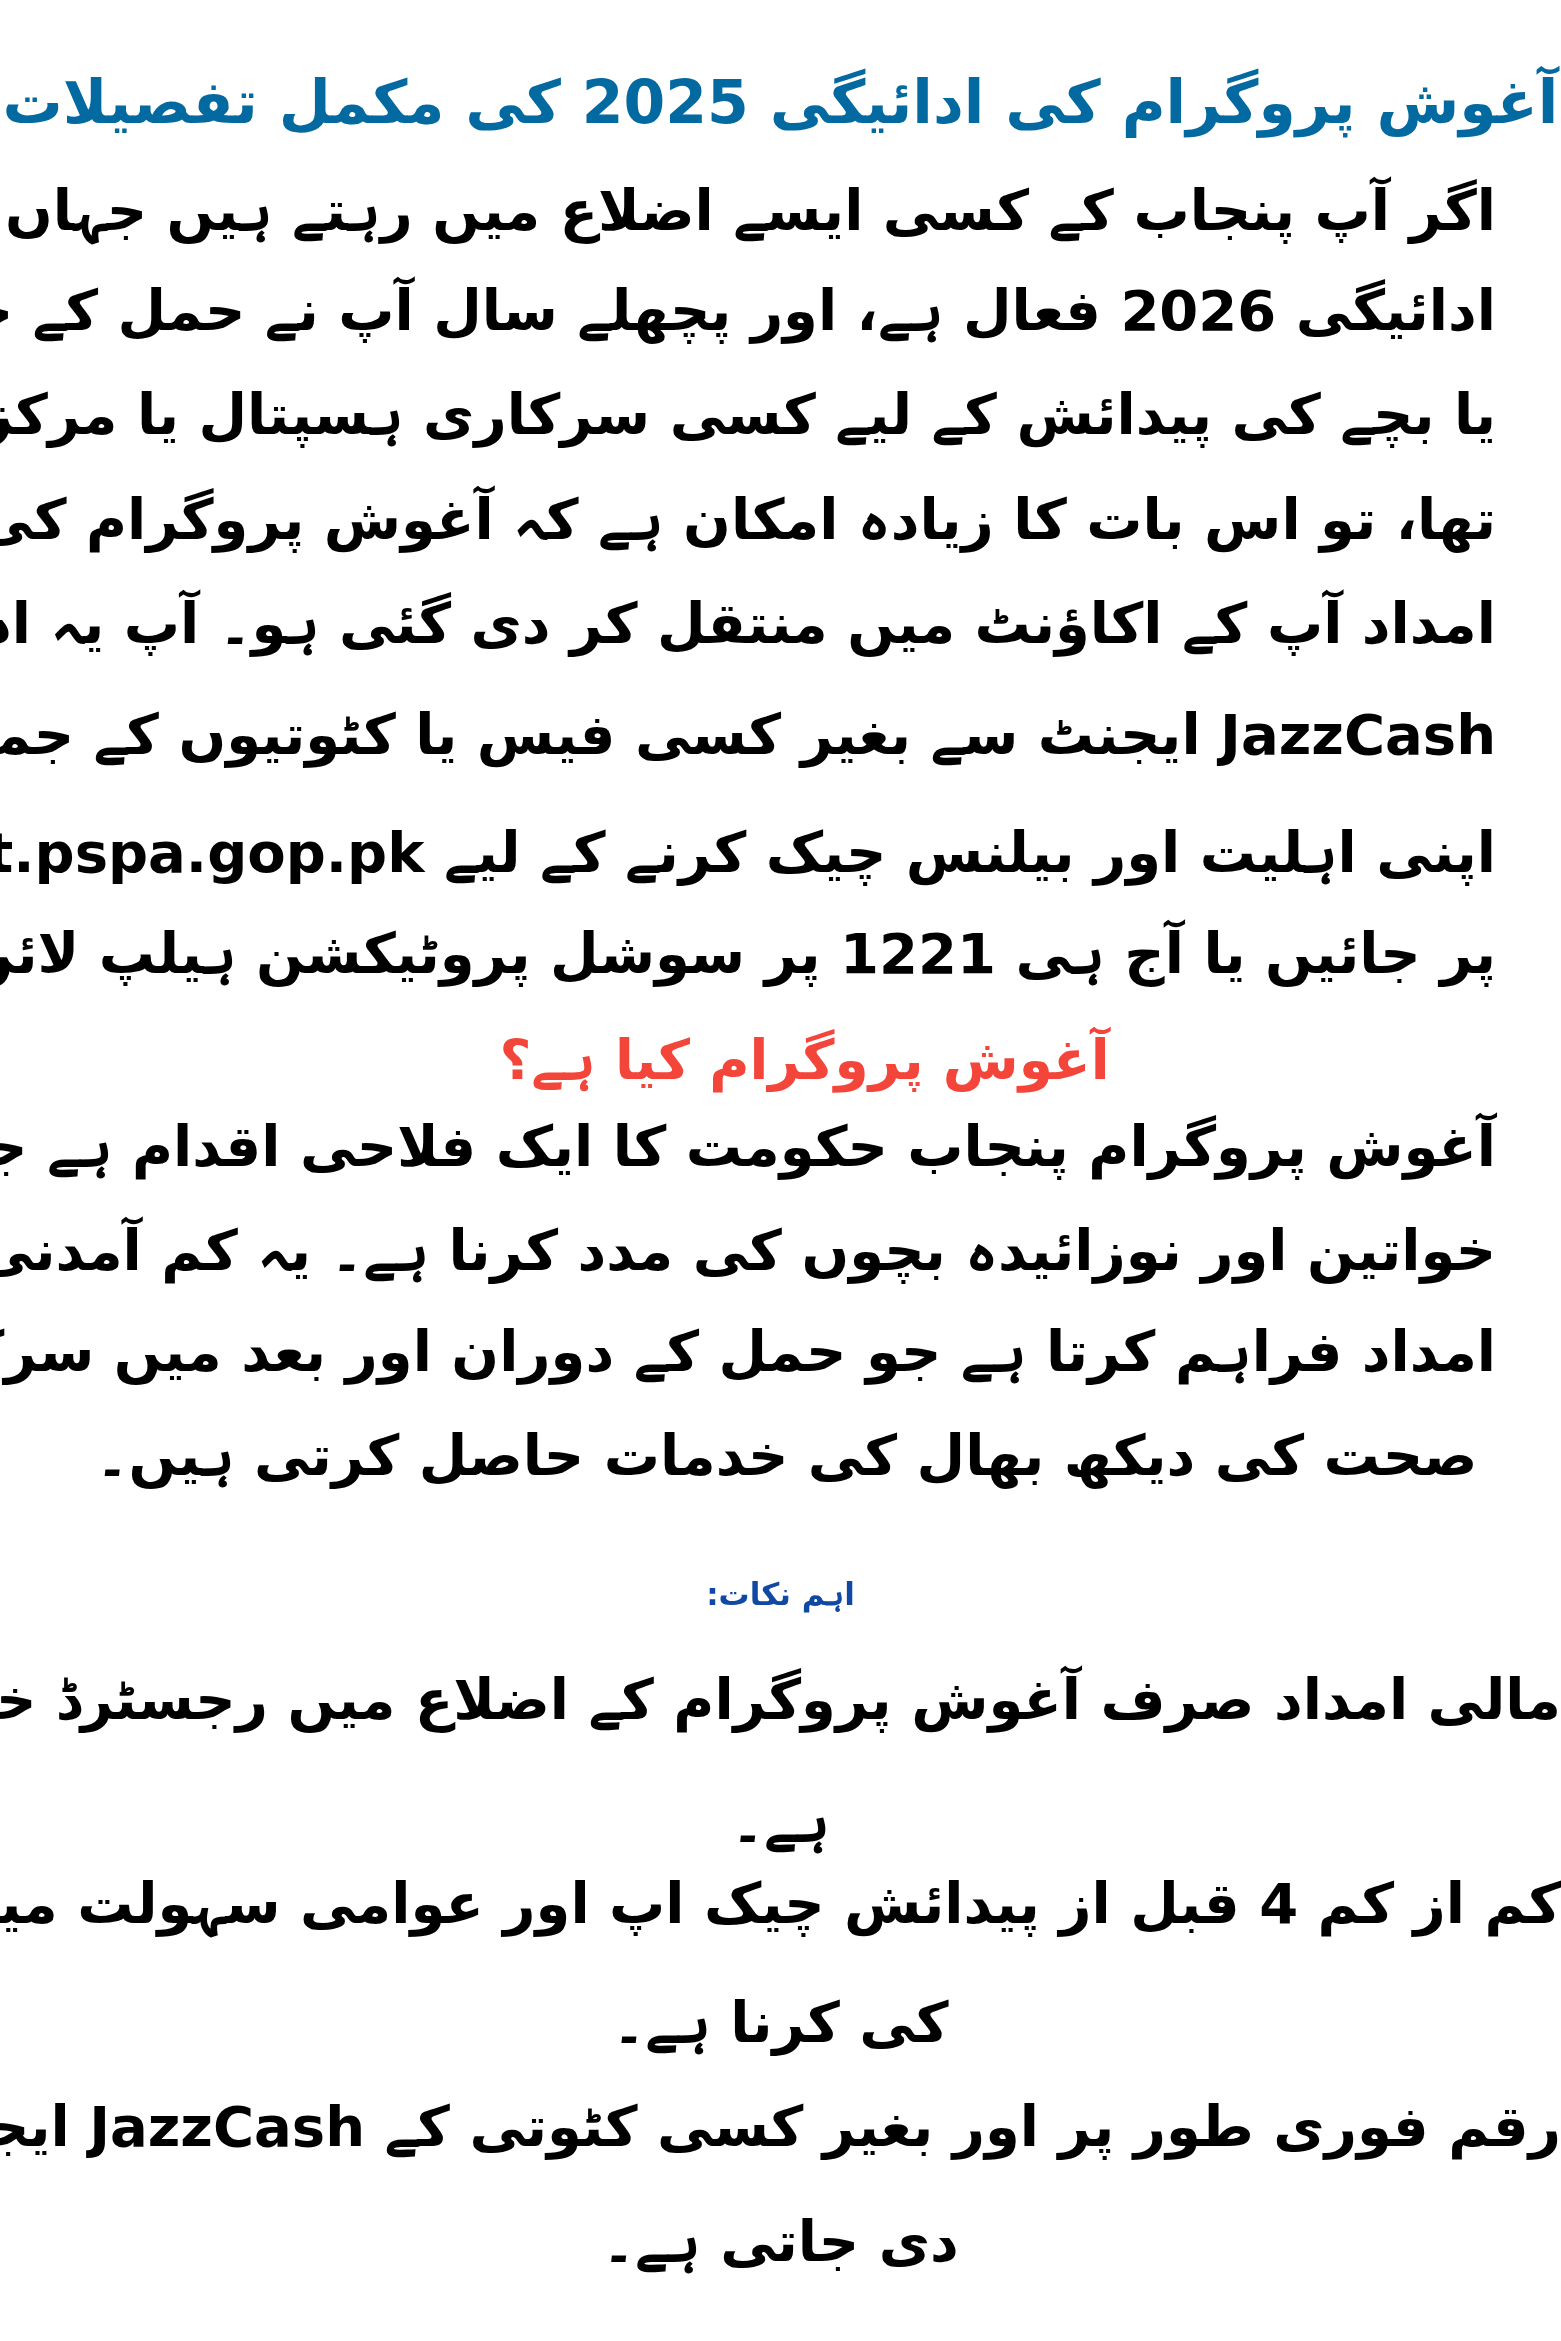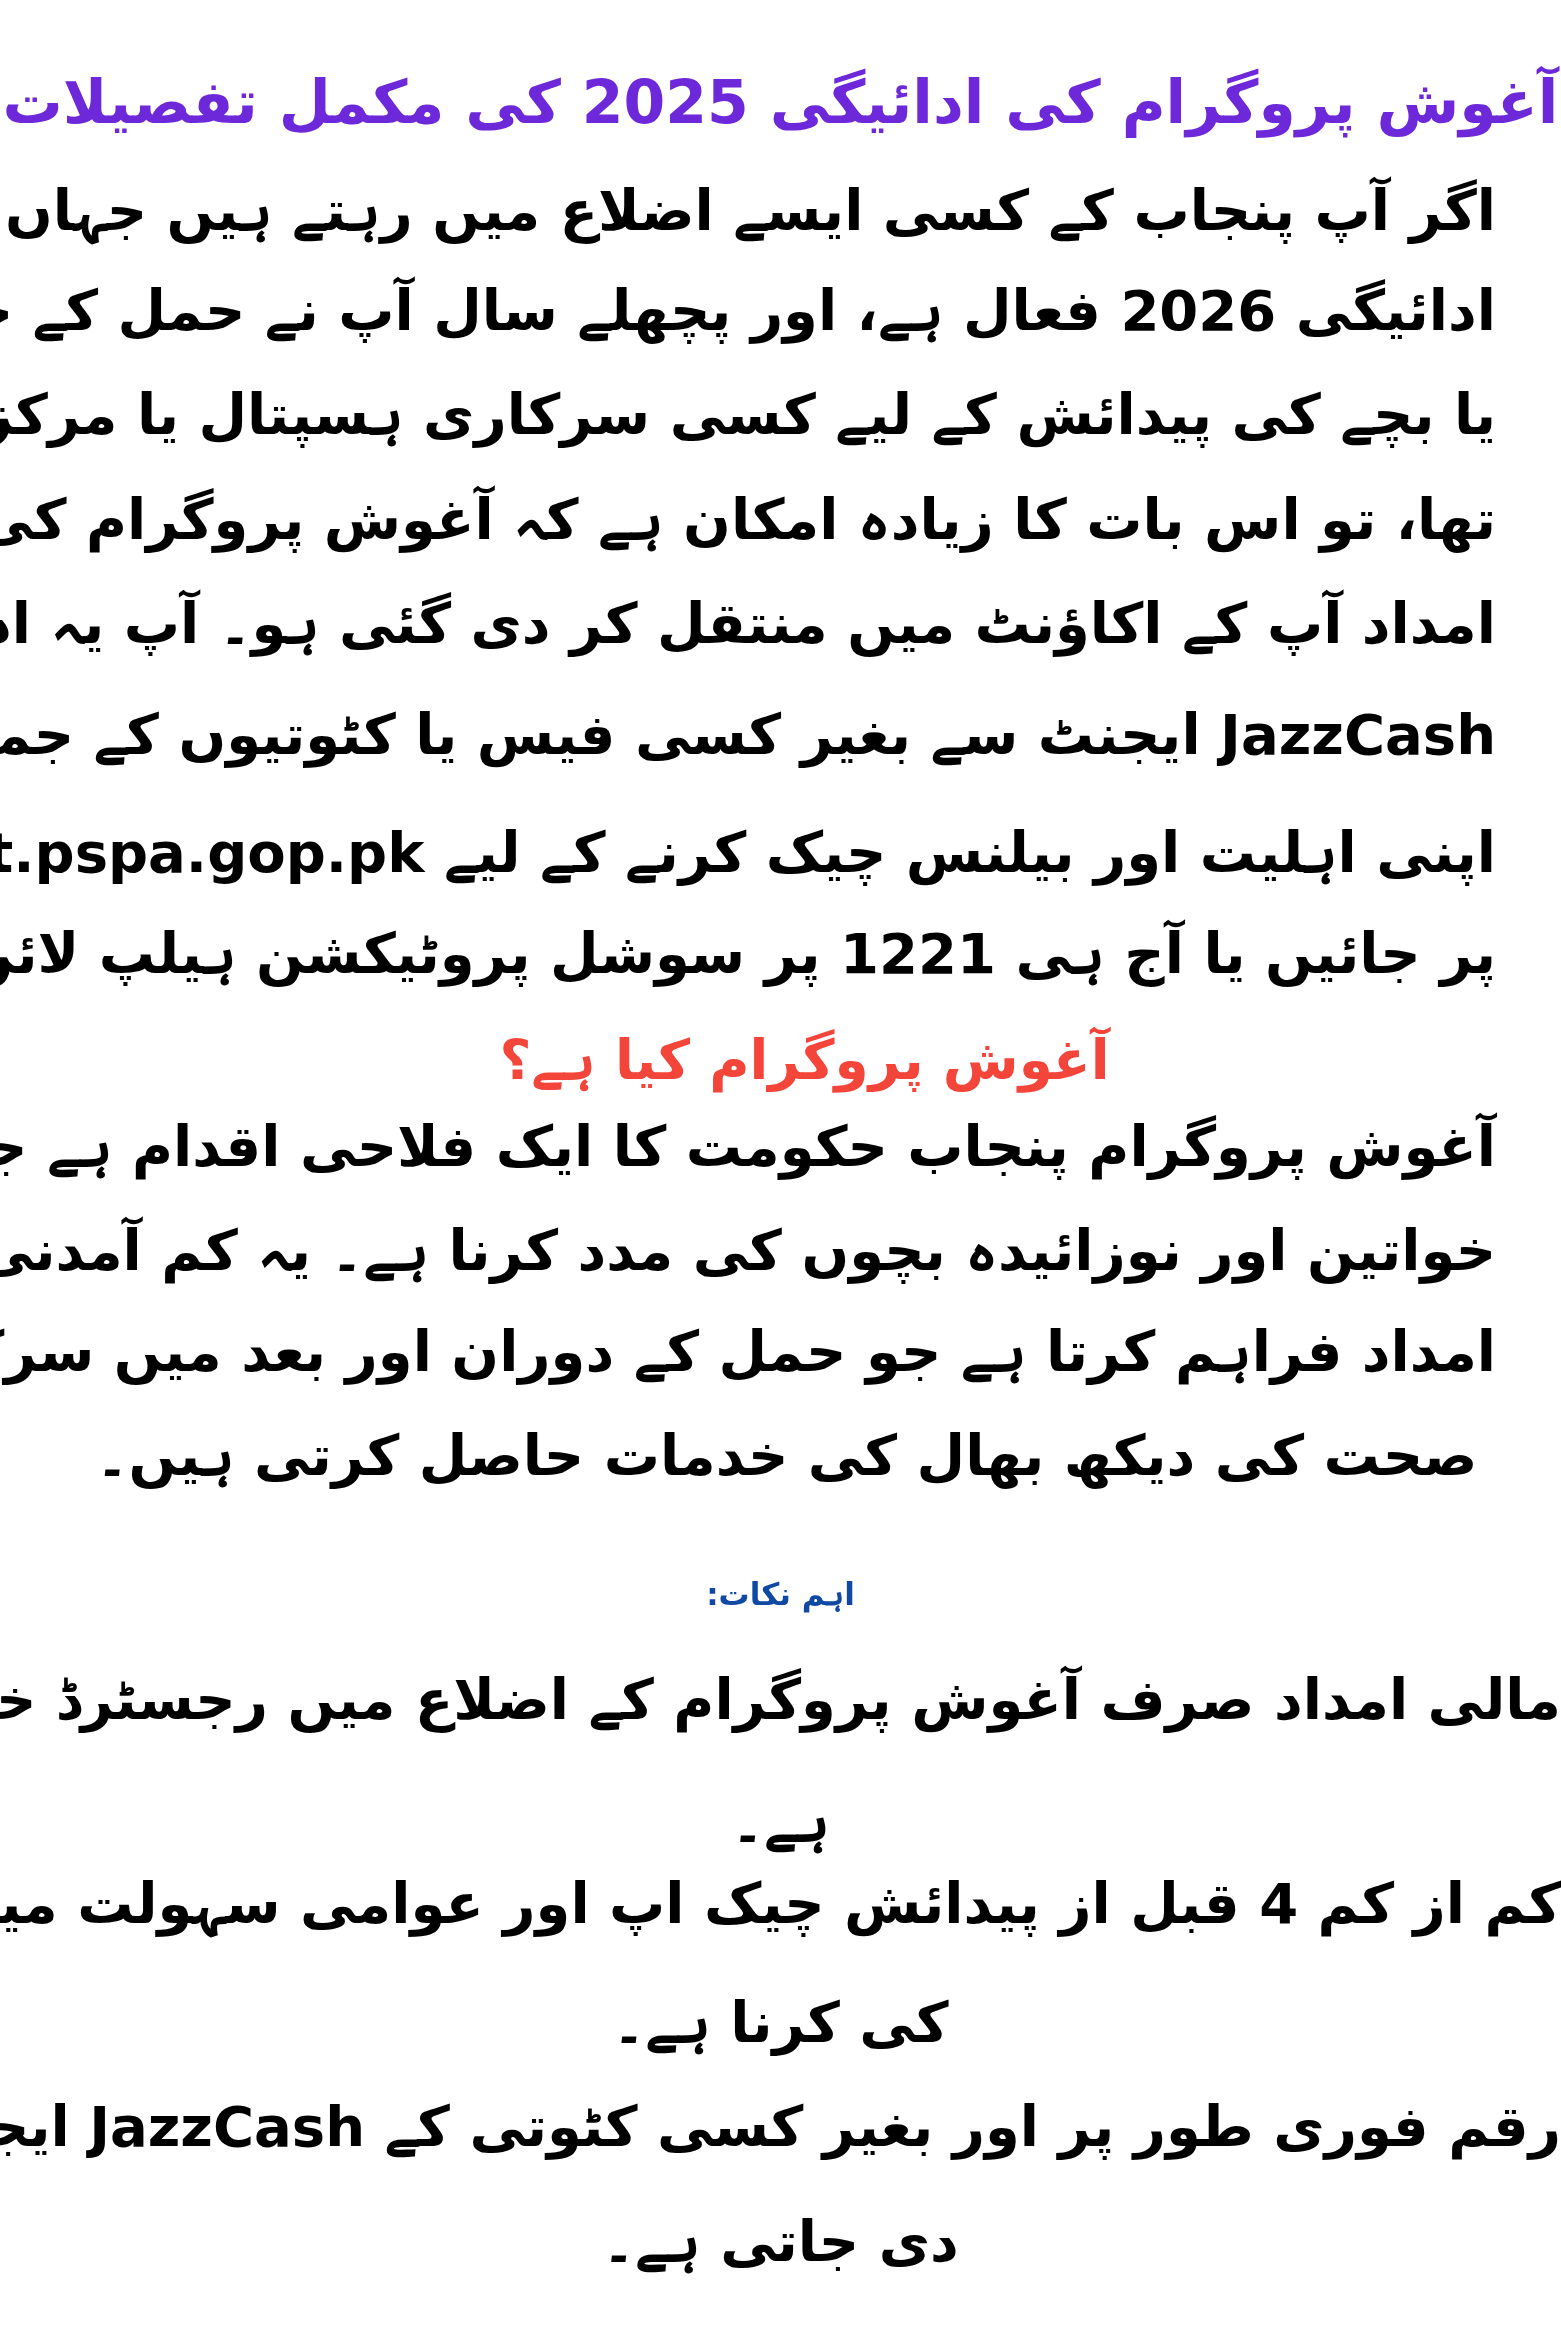--- a/index.html
+++ b/index.html
@@ -3,21 +3,21 @@
 <meta charset="utf-8">
 <style>
   html, body { margin:0; padding:0; background:#ffffff; }
   body { width:1561px; height:2342px; position:relative; overflow:hidden;
          font-family:"DejaVu Sans", sans-serif; }
   .line { position:absolute; left:0; width:1561px; box-sizing:border-box;
           direction:rtl; white-space:nowrap; font-weight:bold; color:#000;
           line-height:1; }
   .just { text-align:justify; text-align-last:justify; padding:0 65px 0 65px; }
   .center { text-align:center; }
-  .title { color:#6d28d9; font-size:60px; }
+  .title { color:#0369a1; font-size:60px; }
   .h2 { color:#f4453b; font-size:55px;margin-left:24px; }
   .h3 { color:#1049a3; font-size:31px; }
   .body { font-size:56px; }
 </style>
 </head>
 <body>
 
 <div class="line center title" style="top:72px;">آغوش پروگرام کی ادائیگی 2025 کی مکمل تفصیلات</div>
 
 <div>

